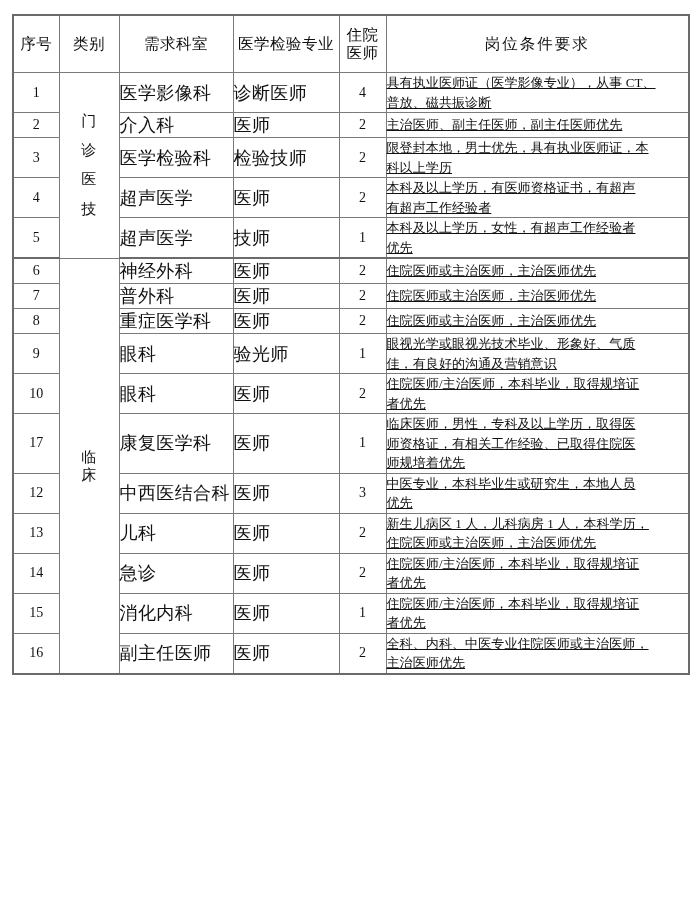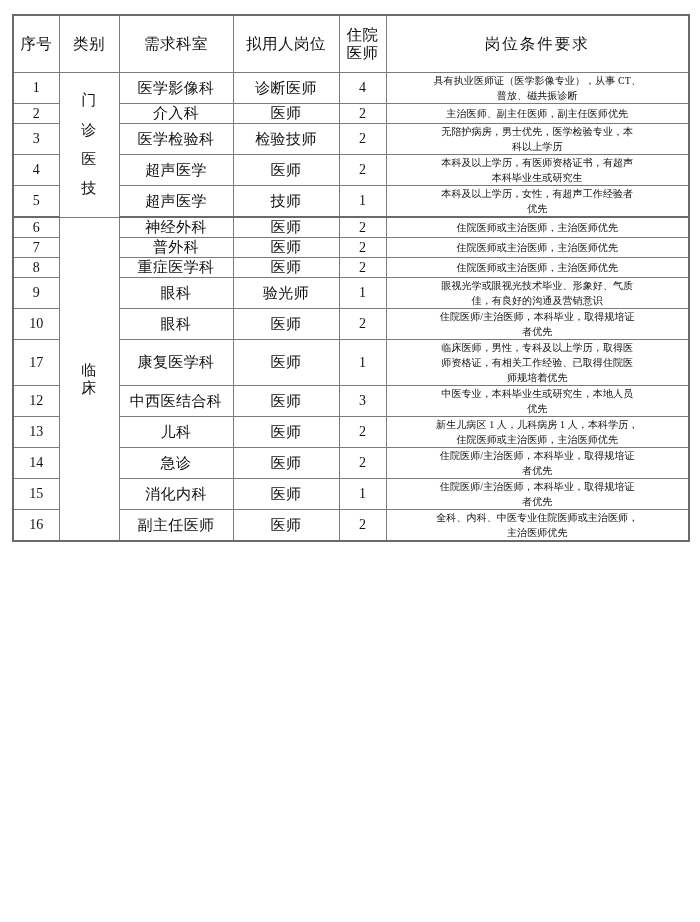--- a/index.html
+++ b/index.html
@@ -66,34 +66,34 @@
   }
 
   
   .cell-no {
     text-align: center;
     font-size: 14px;
     font-family: "Liberation Serif", "DejaVu Serif", serif;
   }
   .cell-dept,
   .cell-post {
-    text-align: center;
-    font-size: 15px;
+    font-size: 18px;
     letter-spacing: 0.4px;
   }
   .cell-count {
     text-align: center;
     font-size: 14px;
   }
   .cell-req {
-    text-align: center;
-    font-size: 10px;
+    text-align: left;
+    font-size: 13px;
     line-height: 1.5;
     padding: 4px 6px 4px 7px;
     letter-spacing: 0.1px;
+    text-decoration: underline;
   }
   .cell-req .ln { display: block; white-space: nowrap; }
 
   
   .cell-cat {
     text-align: center;
     vertical-align: middle;
     padding: 0;
   }
   .cat-stack {
@@ -130,21 +130,21 @@
         <col class="c-dept">
       <col class="c-post">
         <col class="c-count">
         <col class="c-req">
     </colgroup>
     <thead>
       <tr>
         <th class="hdr hdr-narrow">序号</th>
         <th class="hdr">类别</th>
         <th class="hdr">需求科室</th>
-        <th class="hdr">拟用人岗位</th>
+        <th class="hdr">医学检验专业</th>
         <th class="hdr hdr-narrow">住院医师</th>
         <th class="hdr hdr-wide">岗位条件要求</th>
       </tr>
     </thead>
     <tbody id="table-body">
         <tr>
           <td class="cell-no">1</td>
           <td class="cell-cat" rowspan="5">
             <div class="cat-stack">
               <span class="ch">门</span>
@@ -169,32 +169,32 @@
           <td class="cell-req">
             <span class="ln">主治医师、副主任医师，副主任医师优先</span>
           </td>
         </tr>
         <tr>
           <td class="cell-no">3</td>
           <td class="cell-dept">医学检验科</td>
           <td class="cell-post">检验技师</td>
           <td class="cell-count">2</td>
           <td class="cell-req">
-            <span class="ln">无陪护病房，男士优先，医学检验专业，本</span>
+            <span class="ln">限登封本地，男士优先，具有执业医师证，本</span>
             <span class="ln">科以上学历</span>
           </td>
         </tr>
         <tr>
           <td class="cell-no">4</td>
           <td class="cell-dept">超声医学</td>
           <td class="cell-post">医师</td>
           <td class="cell-count">2</td>
           <td class="cell-req">
             <span class="ln">本科及以上学历，有医师资格证书，有超声</span>
-            <span class="ln">本科毕业生或研究生</span>
+            <span class="ln">有超声工作经验者</span>
           </td>
         </tr>
         <tr class="group-end">
           <td class="cell-no">5</td>
           <td class="cell-dept">超声医学</td>
           <td class="cell-post">技师</td>
           <td class="cell-count">1</td>
           <td class="cell-req">
             <span class="ln">本科及以上学历，女性，有超声工作经验者</span>
             <span class="ln">优先</span>

